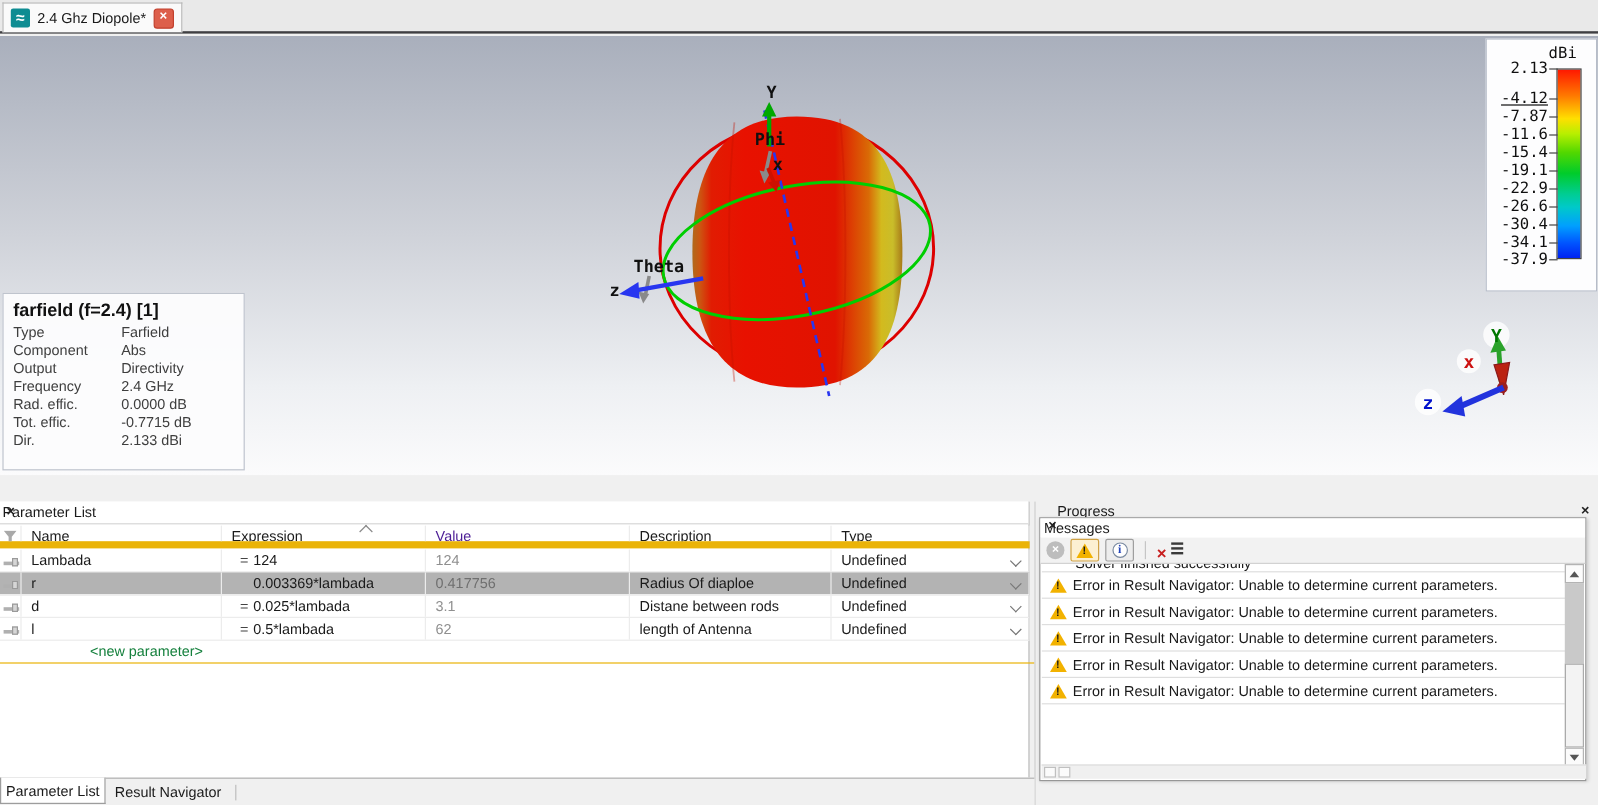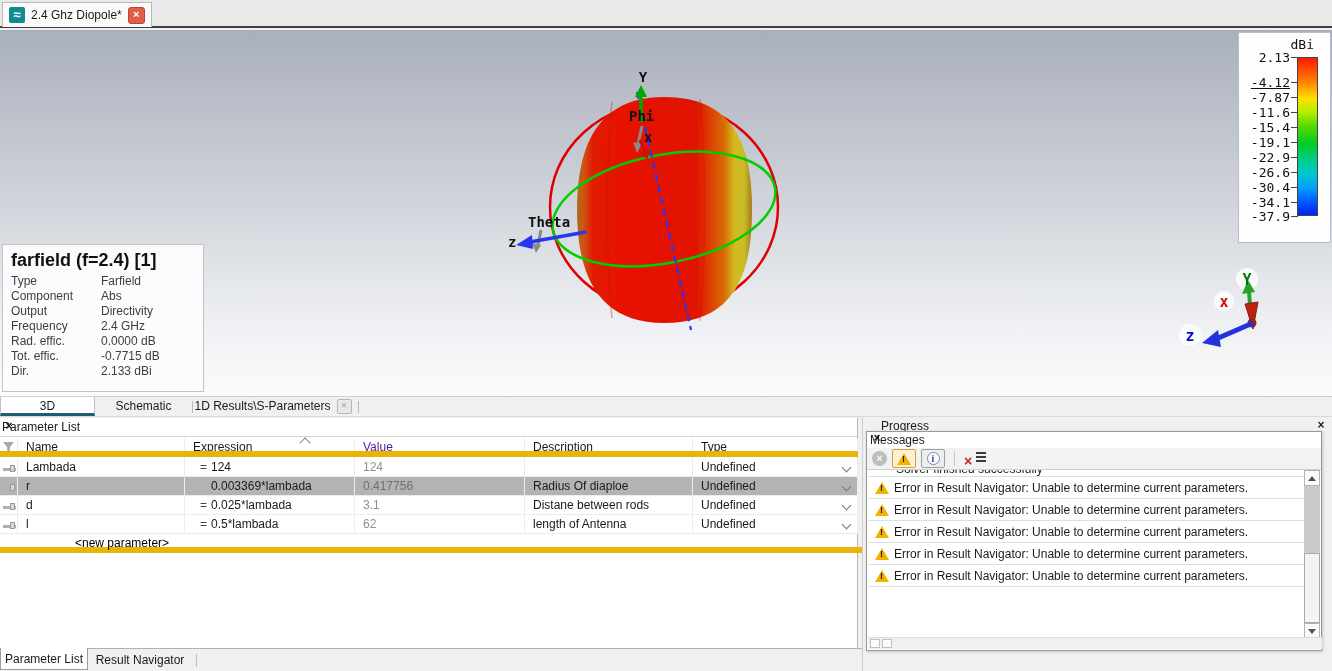--- a/index.html
+++ b/index.html
@@ -18,21 +18,21 @@
 
   
   .viewport{position:absolute;left:0;top:30px;width:1332px;height:366px;}
   .scene{position:absolute;left:0;top:0;}
   .axlbl{font-family:"DejaVu Sans Mono",monospace;font-size:14px;font-weight:600;fill:#101010;}
   .minilbl{font-family:"DejaVu Sans Mono",monospace;font-size:15px;font-weight:700;}
 
   
   .ffbox{position:absolute;left:2px;top:214px;width:202px;height:148px;background:rgba(252,252,253,0.96);
          border:1px solid #bfc4cd;box-sizing:border-box;padding:5px 8px;}
-  .fftitle{font-weight:bold;font-size:18px;color:#111;margin-bottom:3px;}
+  .fftitle{font-weight:bold;font-size:15px;color:#111;margin-bottom:3px;}
   .ffrow{display:flex;line-height:15px;color:#3e3e3e;}
   .ffrow .l{width:90px;}
 
   
   .legend{position:absolute;left:1238px;top:2px;width:93px;height:211px;background:#fdfdfe;border:1px solid #b6bcc8;box-sizing:border-box;
           font-family:"DejaVu Sans Mono",monospace;font-size:13px;color:#101010;}
   .legend-unit{position:absolute;top:4px;right:16px;}
   .legend-bar{position:absolute;top:24px;right:12px;width:21px;height:159px;border:1px solid #444;box-sizing:border-box;
       background:linear-gradient(to bottom,#ff1800 0%,#ff7a00 14%,#ffdf00 26%,#b8ef00 34%,#52d800 44%,#00cc2a 55%,#00cd92 66%,#00c9c9 73%,#009fff 83%,#0055ff 92%,#0022f2 100%);}
   .ltick{position:absolute;right:40px;height:13px;line-height:13px;text-align:right;}
@@ -64,22 +64,22 @@
   .prow{border-bottom:1px solid #ececec;}
   .prow.sel{background:#b3b3b3;}
   .prow.sel .c3{color:#6f6f6f;}
   .eq{width:14px;text-align:right;margin-right:4px;color:#444;}
   .chev{position:absolute;right:7px;top:6px;width:6px;height:6px;border-right:1.5px solid #777;border-bottom:1.5px solid #777;transform:rotate(45deg);}
   .funnel{display:inline-block;width:11px;height:11px;margin-top:4px;background:#a9a9a9;
           clip-path:polygon(0 0,100% 0,62% 48%,62% 100%,38% 100%,38% 48%);}
   .pin-icon{display:inline-block;position:relative;width:13px;height:3px;background:#b0b0b0;margin-top:8px;}
   .pin-icon i{position:absolute;right:1px;top:-3px;width:5px;height:7px;background:#d6d6d6;border:1px solid #9a9a9a;box-sizing:border-box;}
   .sort-chev{position:absolute;left:301px;top:21px;width:7px;height:7px;border-left:1.5px solid #8a8a8a;border-top:1.5px solid #8a8a8a;transform:rotate(45deg);}
-  .newparam{position:absolute;left:0;top:116px;width:998px;height:19px;border-bottom:6px solid #eab308;box-sizing:border-box;
-            color:#000000;line-height:18px;padding-left:75px;}
+  .newparam{position:absolute;left:0;top:116px;width:998px;height:19px;border-bottom:1px solid #eab308;box-sizing:border-box;
+            color:#15803d;line-height:18px;padding-left:75px;}
 
   
   .bottom-tabs{position:absolute;left:0;top:648px;width:862px;height:23px;background:#f0f0f0;border-top:1px solid #b2b2b2;box-sizing:border-box;}
   .bt{position:absolute;height:22px;line-height:22px;text-align:center;}
   .bt-active{top:-1px;background:#fff;border:1px solid #9d9d9d;border-top:none;box-sizing:border-box;}
   .bt-sep{position:absolute;top:5px;width:1px;height:13px;background:#bdbdbd;}
 
   
   .progress-panel{position:absolute;left:862px;top:418px;width:470px;height:253px;background:#f0f0f0;border-left:1px solid #cfcfcf;box-sizing:border-box;}
   .prog-title{position:absolute;left:18px;top:1px;}
@@ -260,33 +260,20 @@
       <div class="ltick" style="top:88px;">-15.4</div>
       <div class="ltick" style="top:103px;">-19.1</div>
       <div class="ltick" style="top:118px;">-22.9</div>
       <div class="ltick" style="top:133px;">-26.6</div>
       <div class="ltick" style="top:148px;">-30.4</div>
       <div class="ltick" style="top:163px;">-34.1</div>
       <div class="ltick" style="top:177px;">-37.9</div>
     </div>
   </div>
 
-  <div class="view-tabs">
-    <div class="vt vt-active" style="left:0;width:95px;">
-      <span>3D</span>
-    </div>
-    <div class="vt" style="left:95px;width:97px;">
-      <span>Schematic</span>
-    </div>
-    <div class="vt-sep" style="left:192px;"></div>
-    <div class="vt" style="left:193px;width:160px;">
-      <span>1D Results\S-Parameters</span><span class="small-close">×</span>
-    </div>
-    <div class="vt-sep" style="left:358px;"></div>
-  </div>
 
   <div class="param-panel">
     <div class="pp-title">
       <span>Parameter List</span>
       <span class="panel-x" style="right:4px;">×</span>
     </div>
     <div class="thead">
       <div class="cell c0"><span class="funnel"></span></div>
       <div class="cell c1">Name</div>
       <div class="cell c2">Expression</div>

